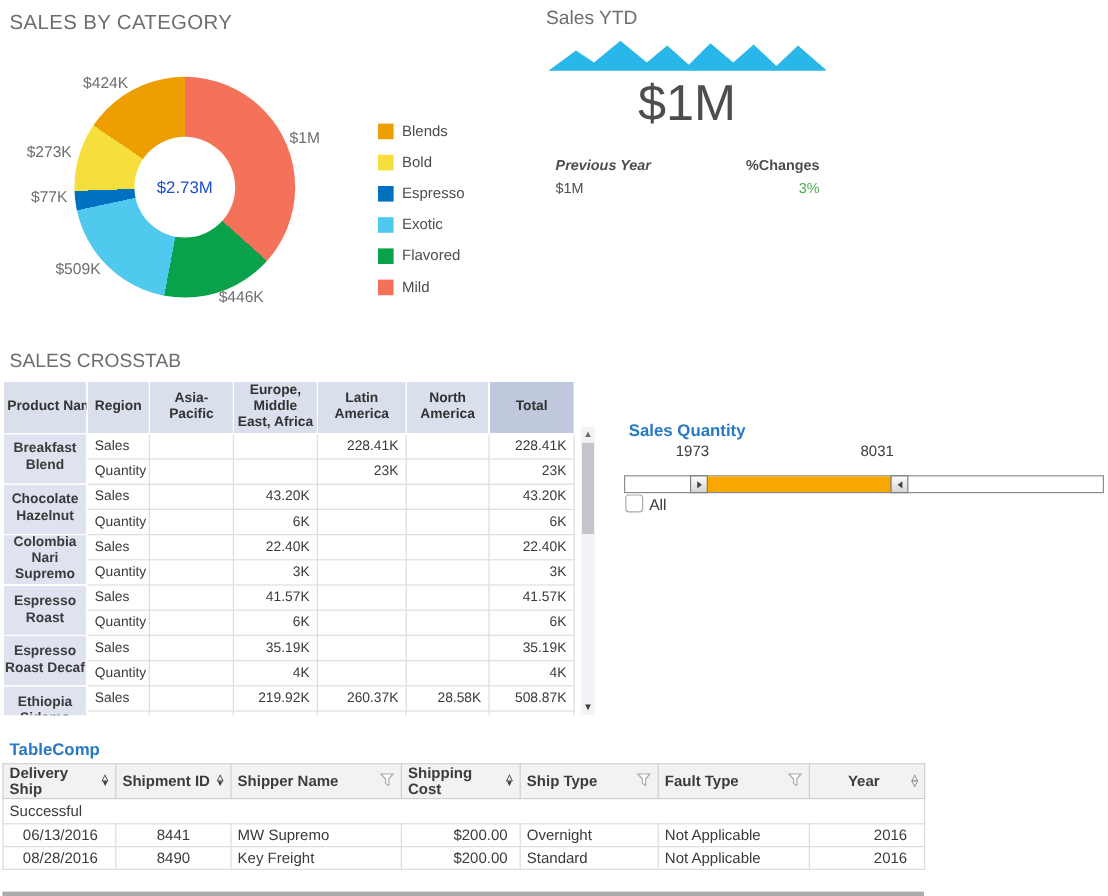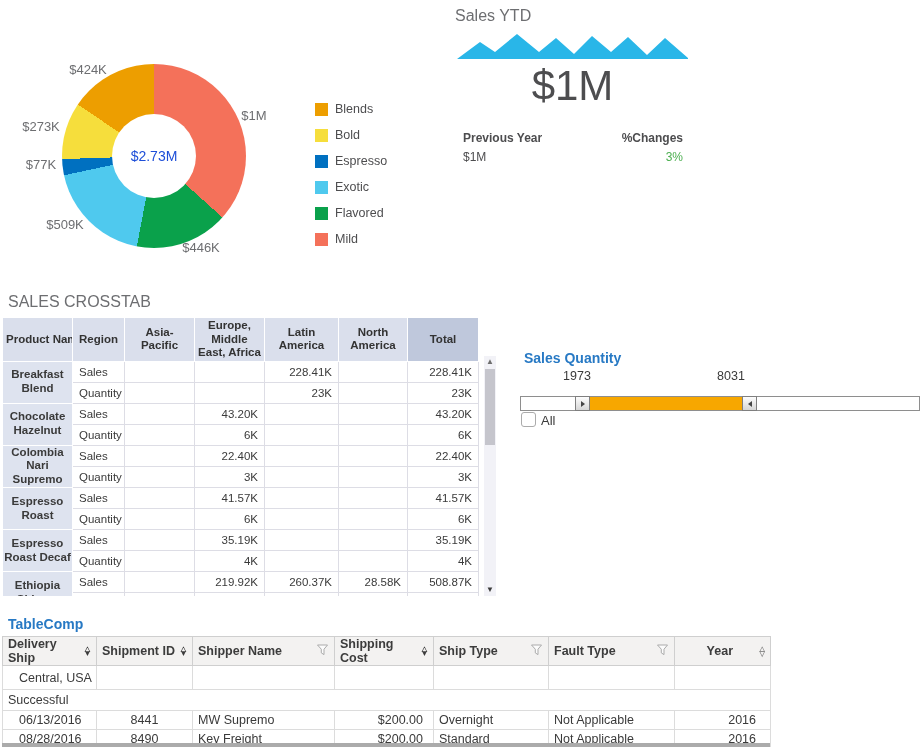--- a/index.html
+++ b/index.html
@@ -79,20 +79,21 @@
   .c0{padding-left:16px !important;}
   .c1{text-align:center;}
   .c3{text-align:right;padding-right:10px !important;}
   .c6{text-align:right;padding-right:14px !important;}
   #tc-bottom-strip{left:2px;top:743px;width:768px;height:4px;background:#ABABAB;}
 </style>
 </head>
 <body>
 <div id="app">
 
+  <div class="abs big-title" style="left:8px;top:9px;">SALES BY CATEGORY</div>
 
   <div class="abs" id="donut" style="background: conic-gradient(rgb(244, 113, 90) 0deg, rgb(244, 113, 90) 131.916deg, rgb(10, 161, 75) 131.916deg, rgb(10, 161, 75) 190.751deg, rgb(79, 201, 238) 190.751deg, rgb(79, 201, 238) 257.897deg, rgb(0, 112, 192) 257.897deg, rgb(0, 112, 192) 268.054deg, rgb(246, 222, 60) 268.054deg, rgb(246, 222, 60) 304.067deg, rgb(237, 158, 0) 304.067deg, rgb(237, 158, 0) 360deg);"></div>
   <div class="abs" id="donut-hole">$2.73M</div>
 
   <span class="abs slice-label" style="left:254px;top:115px;">$1M</span>
   <span class="abs slice-label" style="left:201px;top:247px;">$446K</span>
   <span class="abs slice-label" style="left:65px;top:224px;">$509K</span>
   <span class="abs slice-label" style="left:41px;top:164px;">$77K</span>
   <span class="abs slice-label" style="left:41px;top:126px;">$273K</span>
   <span class="abs slice-label" style="left:88px;top:69px;">$424K</span>
@@ -122,21 +123,21 @@
         <span class="legend-swatch" style="background:#F4715A"></span>
         <span class="legend-label">Mild</span>
       </div>
     </div>
 
   <div class="abs med-title" style="left:455px;top:7px;">Sales YTD</div>
   <svg class="abs" id="spark" width="235" height="31" viewBox="0 0 235 31">
     <polygon points="2,29 25,12 40,22 62,4 84,22 101,8 119,24 137,6 156,22 173,7 192,25 210,8 233,28 233,29 2,29" fill="#29B6E8"></polygon>
   </svg>
   <div class="abs" id="kpi-value">$1M</div>
-  <div class="abs kpi-sub-label" style="left:463px;top:131px;">Previous Year</div>
+  <div class="abs kpi-sub-label" style="left:463px;top:131px;font-style:italic;">Previous Year</div>
   <div class="abs kpi-sub-label" style="left:560px;top:131px;width:123px;text-align:right;">%Changes</div>
   <div class="abs kpi-sub-value" style="left:463px;top:150px;">$1M</div>
   <div class="abs kpi-sub-value" id="changes-value" style="left: 560px; top: 150px; width: 123px; text-align: right; color: rgb(76, 175, 80);">3%</div>
 
   <div class="abs med-title" style="left:8px;top:293px;">SALES CROSSTAB</div>
   <div class="abs" id="crosstab-wrap">
     <table class="ct">
       <colgroup>
         <col style="width:70px">
           <col style="width:52px">
@@ -354,29 +355,20 @@
                 <span class="th-label">Year</span>
                 <span class="sorticon muted">
                   <span>△</span>
                   <span>▽</span>
                 </span>
               </span>
             </th>
           </tr>
         </thead>
       <tbody>
-          <tr class="tc-group">
-            <td class="c0">Central, USA</td>
-            <td></td>
-            <td></td>
-            <td></td>
-            <td></td>
-            <td></td>
-            <td></td>
-          </tr>
           <tr class="tc-subgroup">
             <td colspan="7">Successful</td>
           </tr>
           <tr class="tc-data">
             <td class="c0">06/13/2016</td>
             <td class="c1">8441</td>
             <td class="c2">MW Supremo</td>
             <td class="c3">$200.00</td>
             <td class="c4">Overnight</td>
             <td class="c5">Not Applicable</td>

